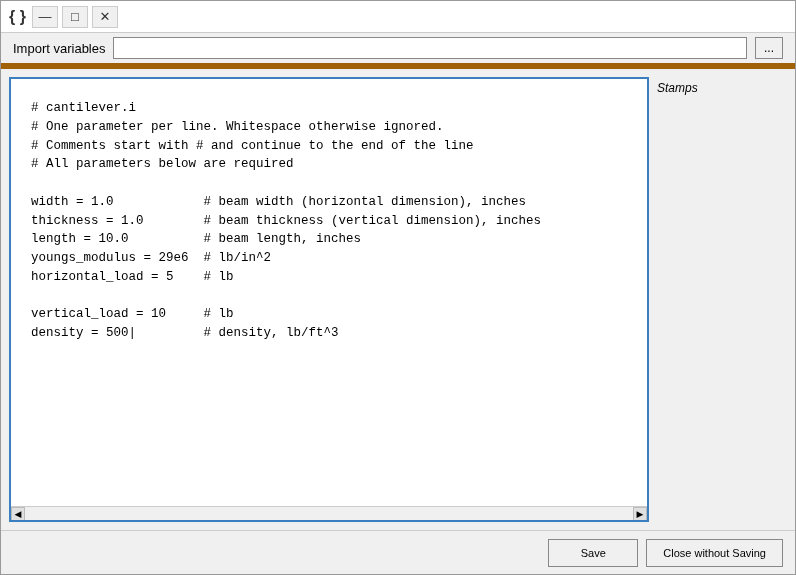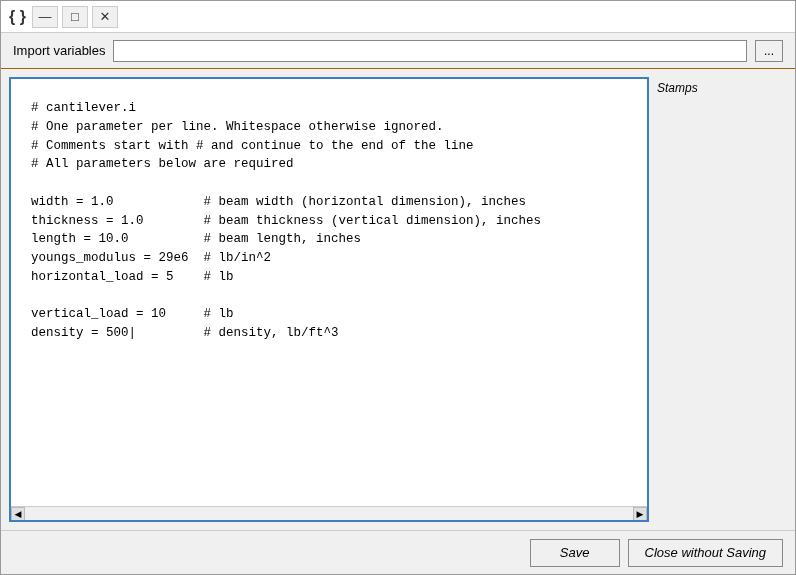--- a/index.html
+++ b/index.html
@@ -62,21 +62,21 @@
       color: #333;
     }
 
     .toolbar {
       height: 36px;
       display: flex;
       align-items: center;
       padding: 0 12px;
       gap: 8px;
       background: #f0f0f0;
-      border-bottom: 1px solid #a16207;
+      border-bottom: 6px solid #a16207;
       flex-shrink: 0;
     }
 
     .toolbar-label {
       font-size: 13px;
       color: #000;
     }
 
     .toolbar-input {
       flex: 1;
@@ -189,23 +189,22 @@
       flex-shrink: 0;
     }
 
     .footer-btn {
       height: 28px;
       min-width: 90px;
       padding: 0 16px;
       background: #f0f0f0;
       border: 1px solid #888;
       cursor: pointer;
-      font-size: 13px;
-      color: #000;
-      font-style: italic;
+      font-size: 11px;
+      color: #000;
     }
   </style>
 </head>
 <body>
 
 <div class="window">
 
   <div class="title-bar">
     <span class="title-bar-icon">{ }</span>
     <div class="title-bar-controls">

